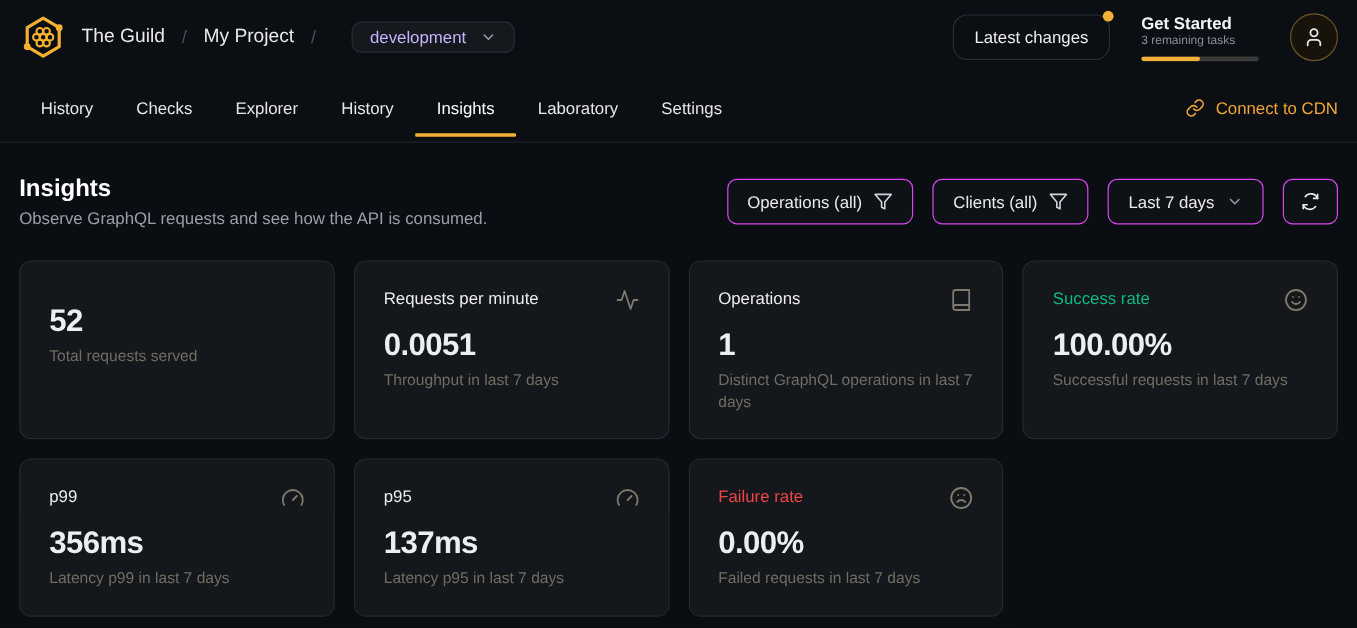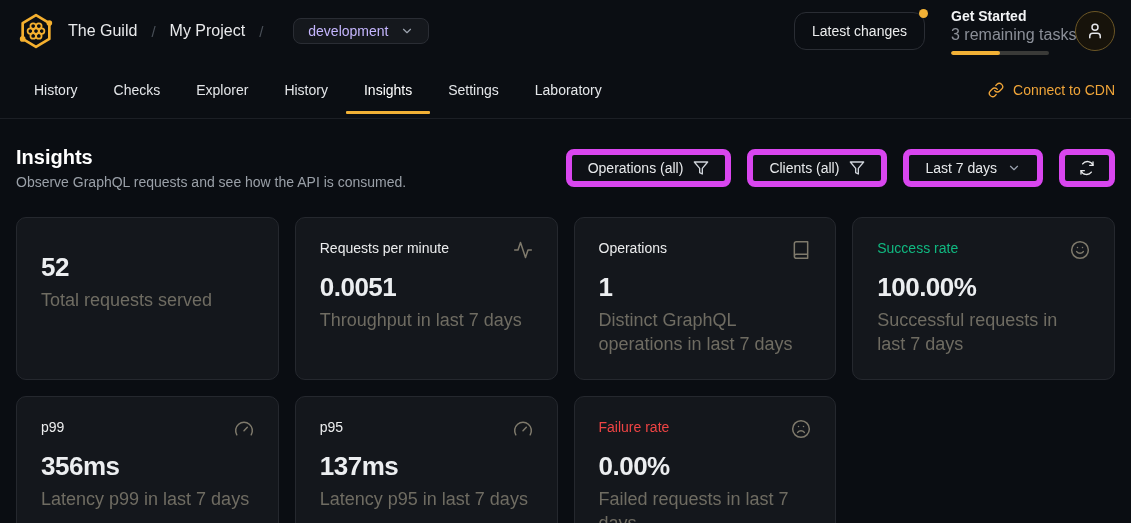--- a/index.html
+++ b/index.html
@@ -44,21 +44,21 @@
     font-family: inherit;
     cursor: pointer;
   }
   .latest-changes .notif-dot {
     position: absolute; top: -4px; right: -4px;
     width: 9px; height: 9px; border-radius: 50%;
     background: var(--accent, #f2b136);
   }
   .get-started { width: 98px; }
   .gs-title { font-size: 14px; font-weight: 600; color: #f3f4f6; }
-  .gs-sub { font-size: 16px; color: #8b8f98; margin-top: 2px; white-space: nowrap; }
+  .gs-sub { font-size: 10px; color: #8b8f98; margin-top: 2px; white-space: nowrap; }
   .gs-bar { margin-top: 7px; height: 4px; border-radius: 2px; background: #3a3a38; overflow: hidden; }
   .gs-fill { height: 100%; background: var(--accent, #f2b136); border-radius: 2px; }
   .avatar {
     width: 40px; height: 40px; border-radius: 50%;
     background: #17130b;
     border: 1px solid #6b5626;
     display: flex; align-items: center; justify-content: center;
     color: #e5e7eb; cursor: pointer;
   }
 
@@ -93,21 +93,21 @@
   
   .main { padding: 27px 16px 0; }
   .insights-header { display: flex; align-items: center; justify-content: space-between; }
   .page-title { font-size: 20px; font-weight: 700; color: #ffffff; }
   .page-subtitle { font-size: 14px; color: #9aa0a8; margin-top: 5px; }
   .filters { display: flex; align-items: center; gap: 16px; }
   .filter-btn {
     height: 38px;
     display: flex; align-items: center; gap: 10px;
     background: #0e1116;
-    border: 6px solid #d946ef;
+    border: 1px solid #d946ef;
     border-radius: 8px;
     padding: 0 16px;
     font-size: 14px; color: #e8eaec;
     font-family: inherit;
     cursor: pointer;
   }
   .filter-btn .f-icon { color: #cfd4da; }
   .filter-btn .c-icon { color: #9ca3af; }
   .refresh-btn { padding: 0 14px; }
 
@@ -121,21 +121,21 @@
   .card {
     background: #14171c;
     border: 1px solid #25282e;
     border-radius: 10px;
     padding: 22px 24px;
   }
   .card-top { display: flex; justify-content: space-between; align-items: flex-start; }
   .card-title { font-size: 14px; font-weight: 500; color: #ecedee; }
   .card-icon { color: #7f7a6c; }
   .card-value { font-size: 26px; font-weight: 700; letter-spacing: -0.5px; color: #eceef0; margin-top: 12px; }
-  .card-desc { font-size: 18px; color: #6f6c62; margin-top: 5px; line-height: 1.35; }
+  .card-desc { font-size: 13px; color: #6f6c62; margin-top: 5px; line-height: 1.35; }
 </style>
 </head>
 <body>
 
 <div class="header">
   <svg class="logo" viewBox="0 0 48 48" fill="none" stroke="#f5b02f">
     <path d="M24 5 L40 14.5 V33.5 L24 43 L8 33.5 V14.5 Z" stroke-width="3.2" stroke-linejoin="round"></path>
     <circle cx="40" cy="14.5" r="3.4" fill="#f5b02f" stroke="none"></circle>
     <circle cx="8" cy="33.5" r="3.4" fill="#f5b02f" stroke="none"></circle>
     <g stroke-width="2.1">
@@ -180,22 +180,22 @@
   </div>
 </div>
 
 <div class="nav">
   <div class="tabs">
     <div class="tab">History</div>
     <div class="tab">Checks</div>
     <div class="tab">Explorer</div>
     <div class="tab">History</div>
     <div class="tab active">Insights</div>
+    <div class="tab">Laboratory</div>
     <div class="tab">Settings</div>
-    <div class="tab">Laboratory</div>
   </div>
   <div class="cdn-link">
     <svg width="16" height="16" viewBox="0 0 24 24" fill="none" stroke="currentColor" stroke-width="2" stroke-linecap="round" stroke-linejoin="round">
         <path d="M10 13a5 5 0 0 0 7.54.54l3-3a5 5 0 0 0-7.07-7.07l-1.72 1.71"></path>
         <path d="M14 11a5 5 0 0 0-7.54-.54l-3 3a5 5 0 0 0 7.07 7.07l1.71-1.71"></path>
       </svg>
     <span>Connect to CDN</span>
   </div>
 </div>
 

